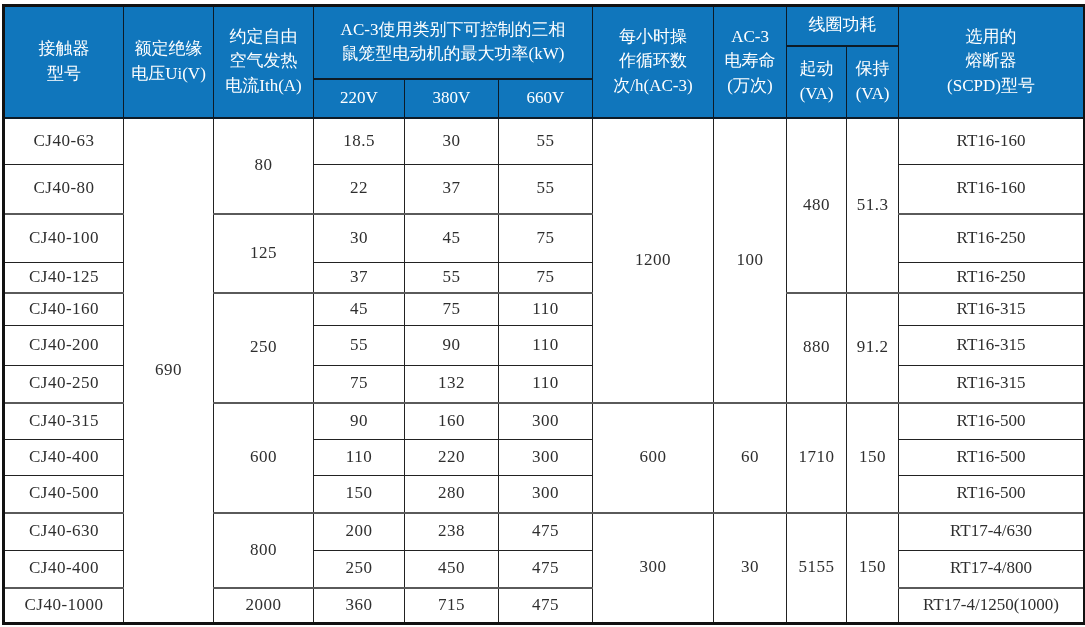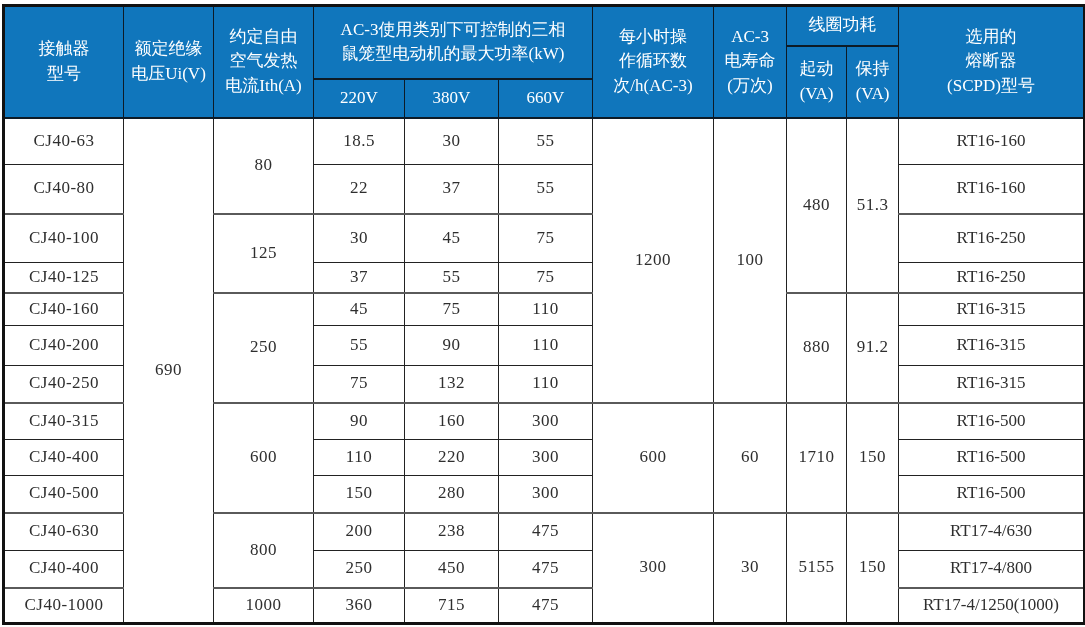--- a/index.html
+++ b/index.html
@@ -188,21 +188,21 @@
   </tr>
   <tr style="height:37px">
     <td class="model">CJ40-400</td>
     <td class="num">250</td>
     <td class="num">450</td>
     <td class="num">475</td>
     <td class="fuse">RT17-4/800</td>
   </tr>
   <tr class="g" style="height:36px">
     <td class="model">CJ40-1000</td>
-    <td class="num">1000</td>
+    <td class="num">2000</td>
     <td class="num">360</td>
     <td class="num">715</td>
     <td class="num">475</td>
     <td class="fuse">RT17-4/1250(1000)</td>
   </tr>
 </tbody>
     </table>
 </div>
 
 </body></html>

